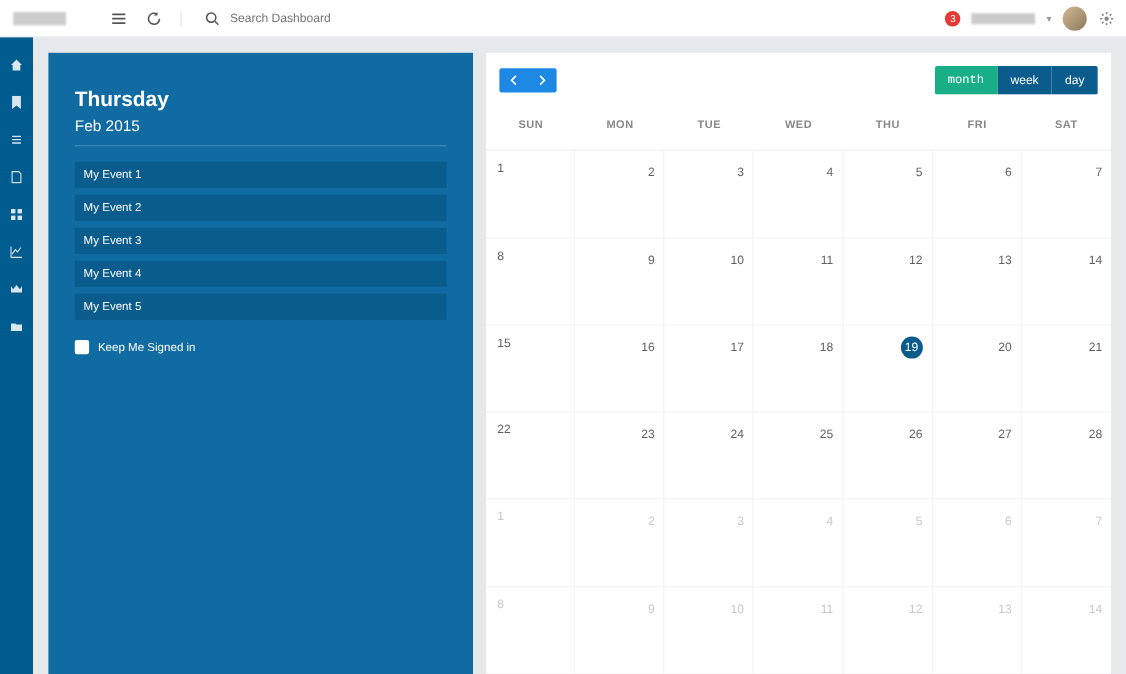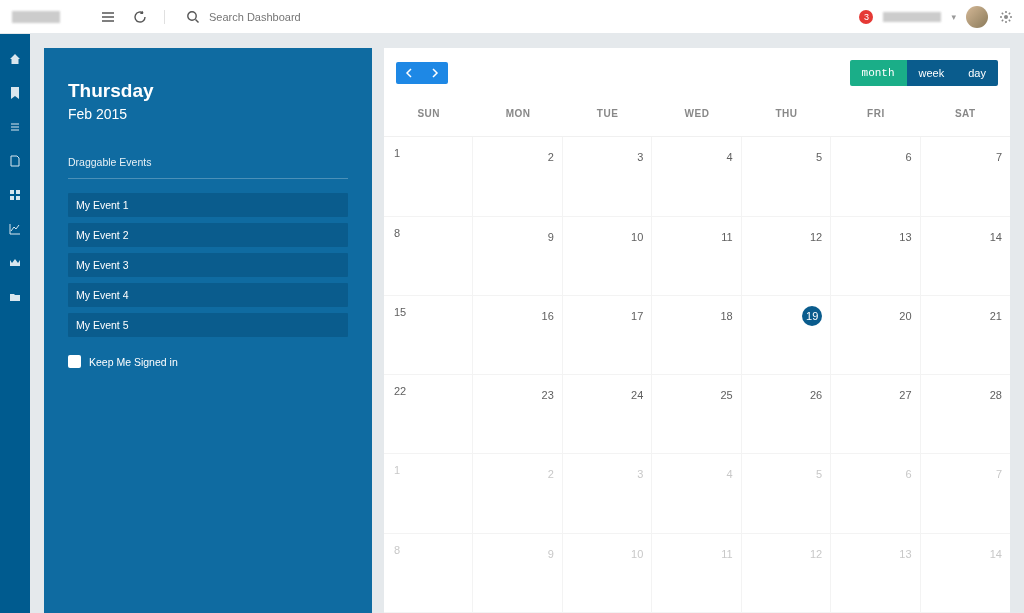--- a/index.html
+++ b/index.html
@@ -21,21 +21,21 @@
 .gear { color: #888; }
 
 
 .sidebar { position: absolute; left: 0; top: 34px; width: 30px; height: calc(100% - 34px); background: #005b8f; display: flex; flex-direction: column; align-items: center; padding-top: 18px; gap: 20px; }
 .side-icon { color: #fff; opacity: 0.85; width: 14px; height: 14px; display: flex; align-items: center; justify-content: center; cursor: pointer; font-size: 12px; }
 
 
 .content { position: absolute; left: 30px; top: 34px; right: 0; bottom: 0; padding: 14px 14px 0 14px; display: flex; gap: 12px; }
 
 
-.events-panel { width: 328px; background: #0f6ba1; padding: 32px 24px 24px 24px; color: #fff; flex-shrink: 0; }
+.events-panel { width: 386px; background: #0f6ba1; padding: 32px 24px 24px 24px; color: #fff; flex-shrink: 0; }
 .ev-day { font-size: 19px; font-weight: 600; }
 .ev-month { font-size: 14px; font-weight: 300; margin-top: 4px; }
 .ev-section-title { font-size: 10.5px; margin-top: 34px; opacity: 0.9; }
 .ev-hr { border: none; border-top: 1px solid rgba(255,255,255,0.25); margin-top: 10px; }
 .ev-list { margin-top: 14px; display: flex; flex-direction: column; gap: 6px; }
 .ev-item { background: #0a5c8d; padding: 6px 8px; font-size: 10.5px; cursor: move; border-radius: 1px; }
 .ev-check-row { display: flex; align-items: flex-end; gap: 8px; margin-top: 18px; }
 .ev-checkbox { width: 13px; height: 13px; background: #fff; border-radius: 2px; cursor: pointer; }
 .ev-check-label { font-size: 10.5px; }
 
@@ -146,21 +146,20 @@
         <path d="M1 2h4l1 1h5v6H1z" fill="#fff"></path>
       </svg>
     </div>
 </div>
 
 <div class="content">
 
   <div class="events-panel">
     <div class="ev-day">Thursday</div>
     <div class="ev-month">Feb 2015</div>
-    <div class="ev-section-title">Draggable Events</div>
     <hr class="ev-hr">
     <div class="ev-list">
       <div class="ev-item">My Event 1</div>
       <div class="ev-item">My Event 2</div>
       <div class="ev-item">My Event 3</div>
       <div class="ev-item">My Event 4</div>
       <div class="ev-item">My Event 5</div>
     </div>
     <div class="ev-check-row">
       <div class="ev-checkbox"></div>

